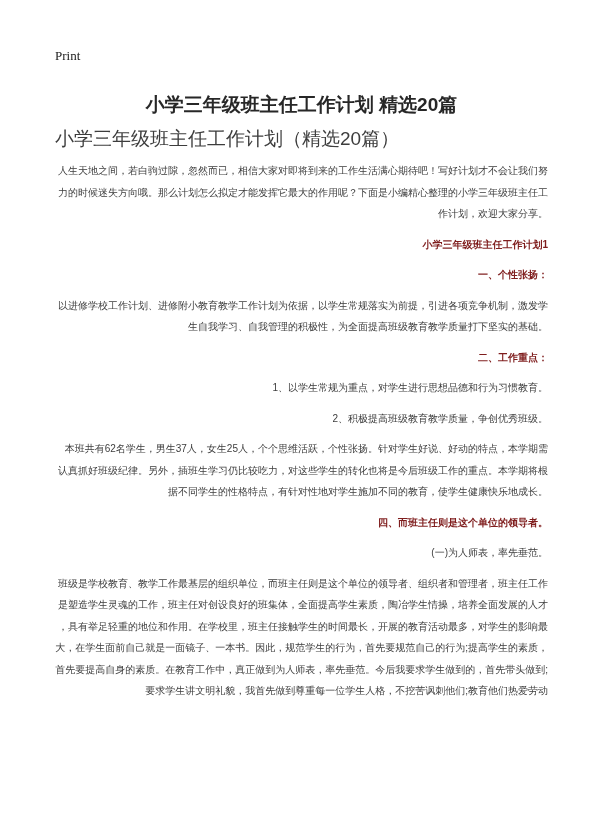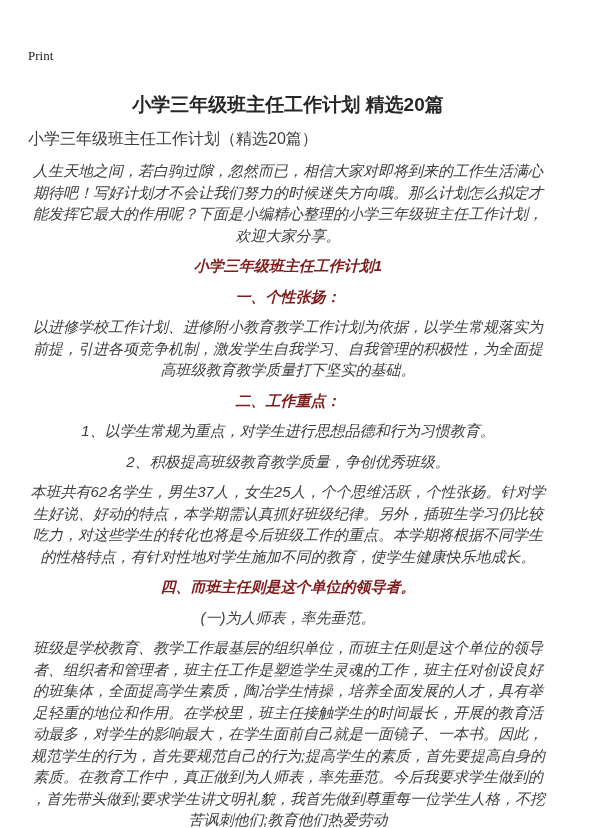--- a/index.html
+++ b/index.html
@@ -11,53 +11,52 @@
     width: 600px;
     height: 828px;
     font-family: "Liberation Sans", sans-serif;
     color: #404040;
     overflow: hidden;
   }
   .page {
     box-sizing: border-box;
     width: 600px;
     height: 828px;
-    padding: 46px 52px 20px 28px;
+    padding: 46px 52px 20px 55px;
     background: #ffffff;
   }
   .print-label {
     font-family: "Liberation Serif", serif;
     font-size: 13px;
     color: #222222;
     margin: 0 0 21px 0;
     display: inline-block;
   }
   .doc-title {
     font-size: 19px;
     line-height: 24px;
     font-weight: bold;
     color: #272727;
     text-align: center;
     margin: 8px 0 13px 0;
   }
   .doc-subtitle {
-    font-size: 16px;
+    font-size: 19px;
     line-height: 17px;
     margin: 0 0 13px 0;
     color: #3d3d3d;
   }
   .para, .heading, .list-item, .sub-heading {
-    font-size: 15px;
+    font-size: 10px;
     line-height: 21.5px;
     margin: 0 0 9px 0;
     color: #3d3d3d;
     word-break: break-all;
     line-break: anywhere;
-    text-align: center;
-    font-style: italic;
+    text-align: right;
   }
   .heading {
     font-weight: bold;
     color: #7f1d1d;
   }
 </style>
 </head>
 <body>
 
 <div class="page">

